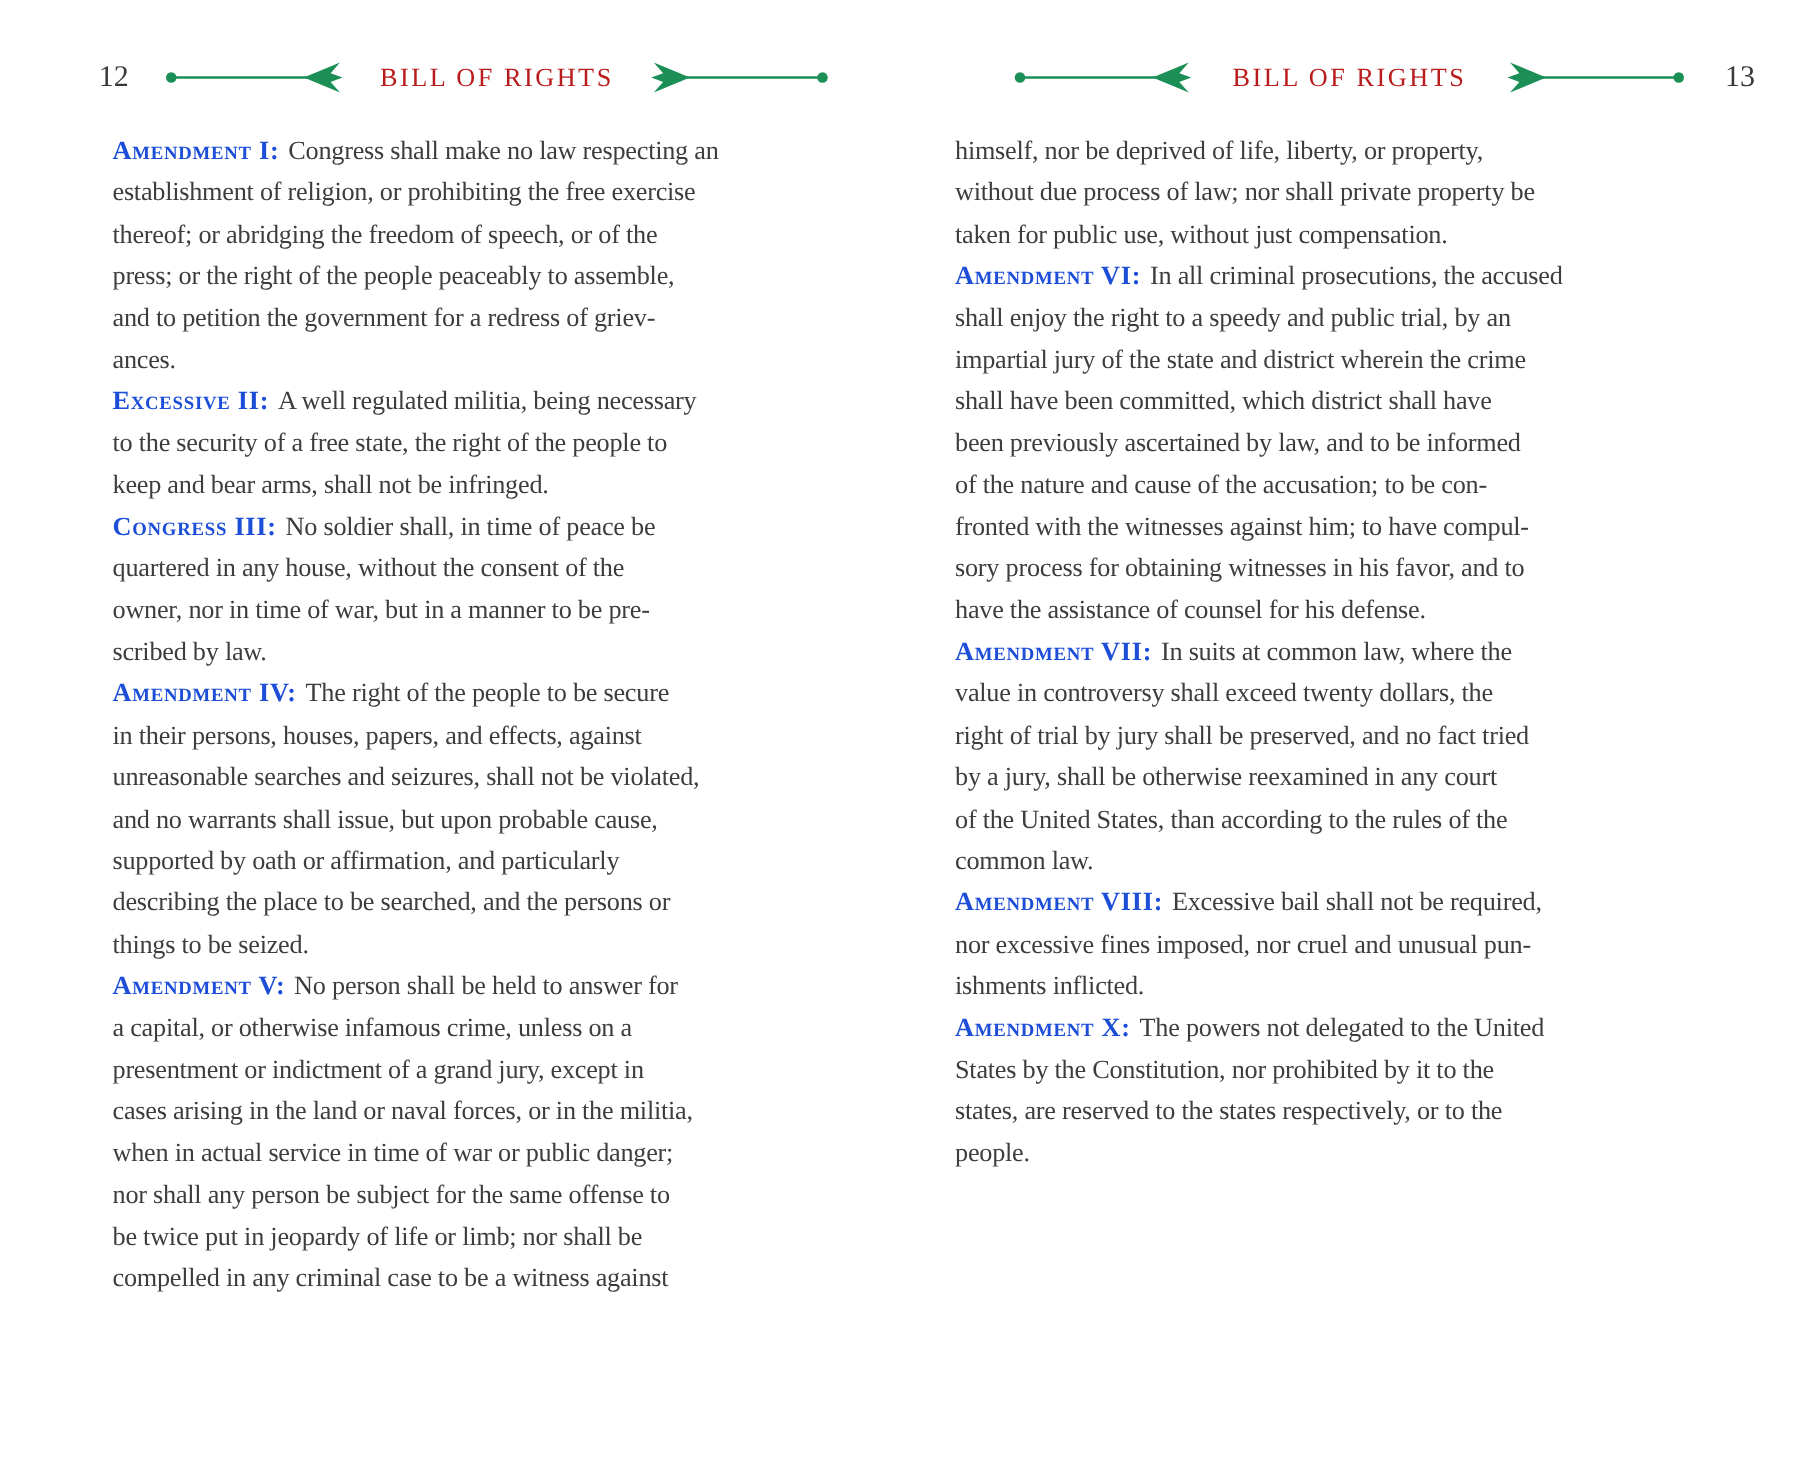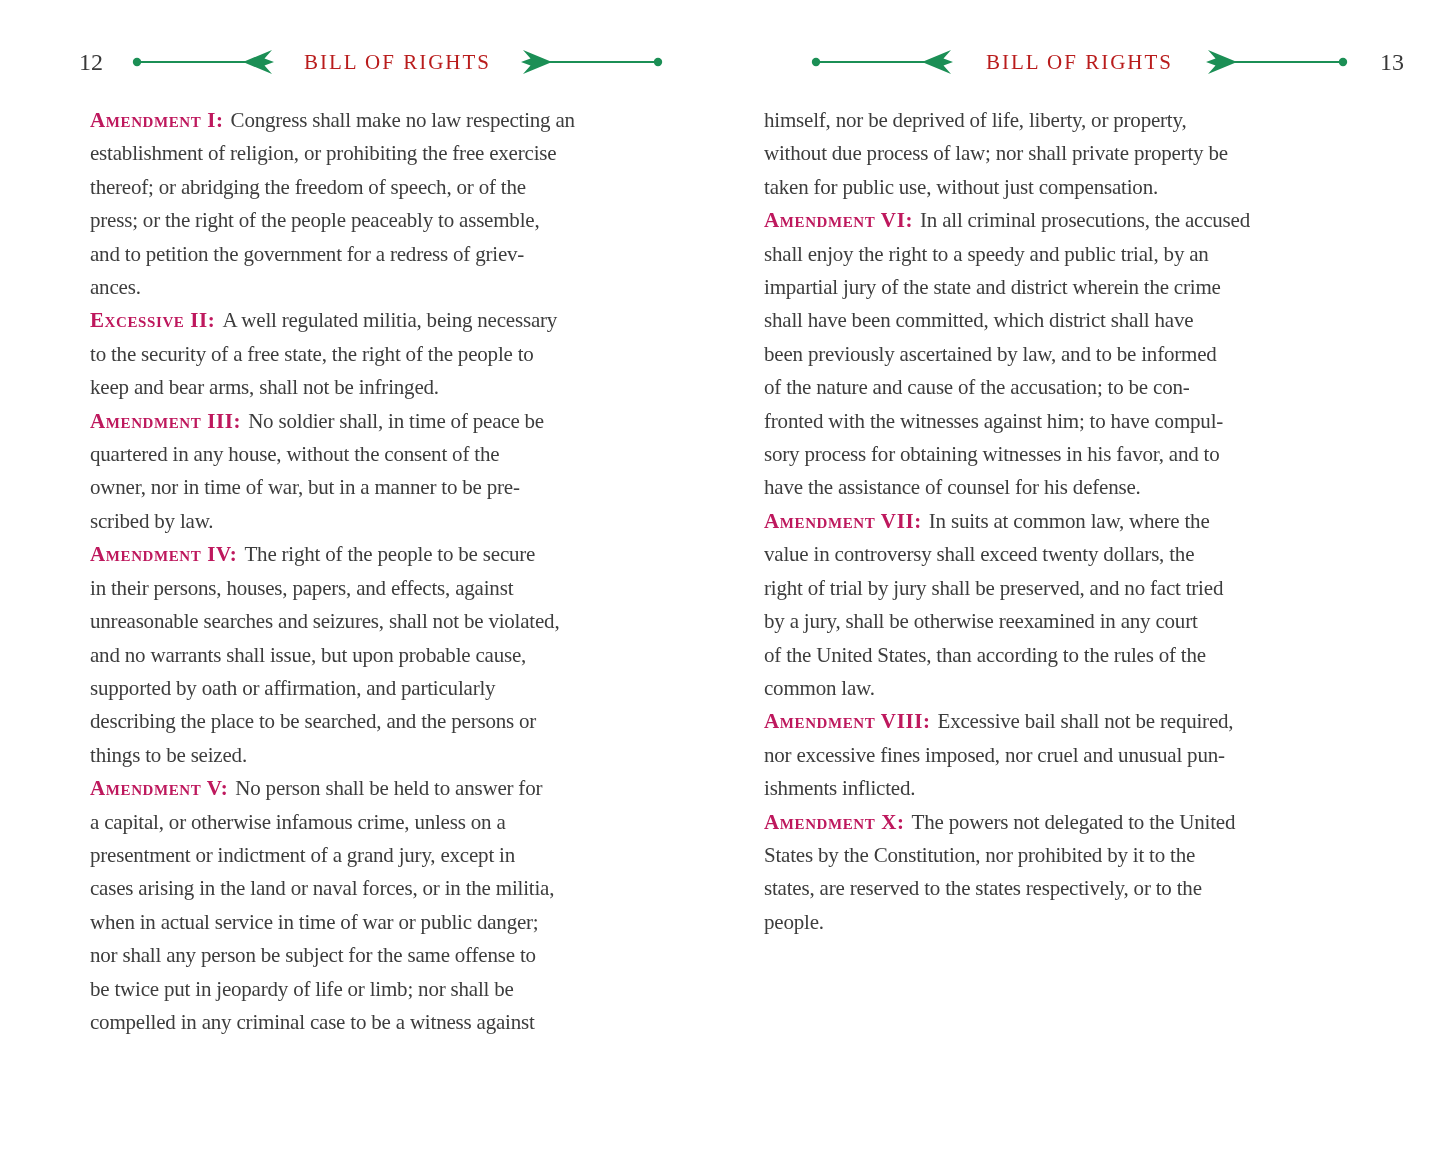--- a/index.html
+++ b/index.html
@@ -47,21 +47,21 @@
     line-height: 33.4px;
     letter-spacing: -0.2px;
     color: #3d3d3d;
   }
   #body-left  { left: 90px; }
   #body-right { left: 764px; }
   .page-body p { margin: 0; padding: 0; }
   .amendment-label {
     font-variant: small-caps;
     font-weight: 600;
-    color: #be185d;
+    color: #1d4ed8;
     letter-spacing: 0.6px;
     margin-right: 7px;
   }
   .amendment-text, .continuation-text {
     white-space: pre-line;
     margin-top: 36px;
   }
 </style>
 </head>
 <body>
@@ -99,21 +99,21 @@
 <div class="page-body" id="body-left">
   <p><span class="amendment-label">Amendment I:</span><span class="amendment-text">Congress shall make no law respecting an
 establishment of religion, or prohibiting the free exercise
 thereof; or abridging the freedom of speech, or of the
 press; or the right of the people peaceably to assemble,
 and to petition the government for a redress of griev-
 ances.</span></p>
   <p><span class="amendment-label">Excessive II:</span><span class="amendment-text">A well regulated militia, being necessary
 to the security of a free state, the right of the people to
 keep and bear arms, shall not be infringed.</span></p>
-  <p><span class="amendment-label">Amendment III:</span><span class="amendment-text">No soldier shall, in time of peace be
+  <p><span class="amendment-label">Congress III:</span><span class="amendment-text">No soldier shall, in time of peace be
 quartered in any house, without the consent of the
 owner, nor in time of war, but in a manner to be pre-
 scribed by law.</span></p>
   <p><span class="amendment-label">Amendment IV:</span><span class="amendment-text">The right of the people to be secure
 in their persons, houses, papers, and effects, against
 unreasonable searches and seizures, shall not be violated,
 and no warrants shall issue, but upon probable cause,
 supported by oath or affirmation, and particularly
 describing the place to be searched, and the persons or
 things to be seized.</span></p>

